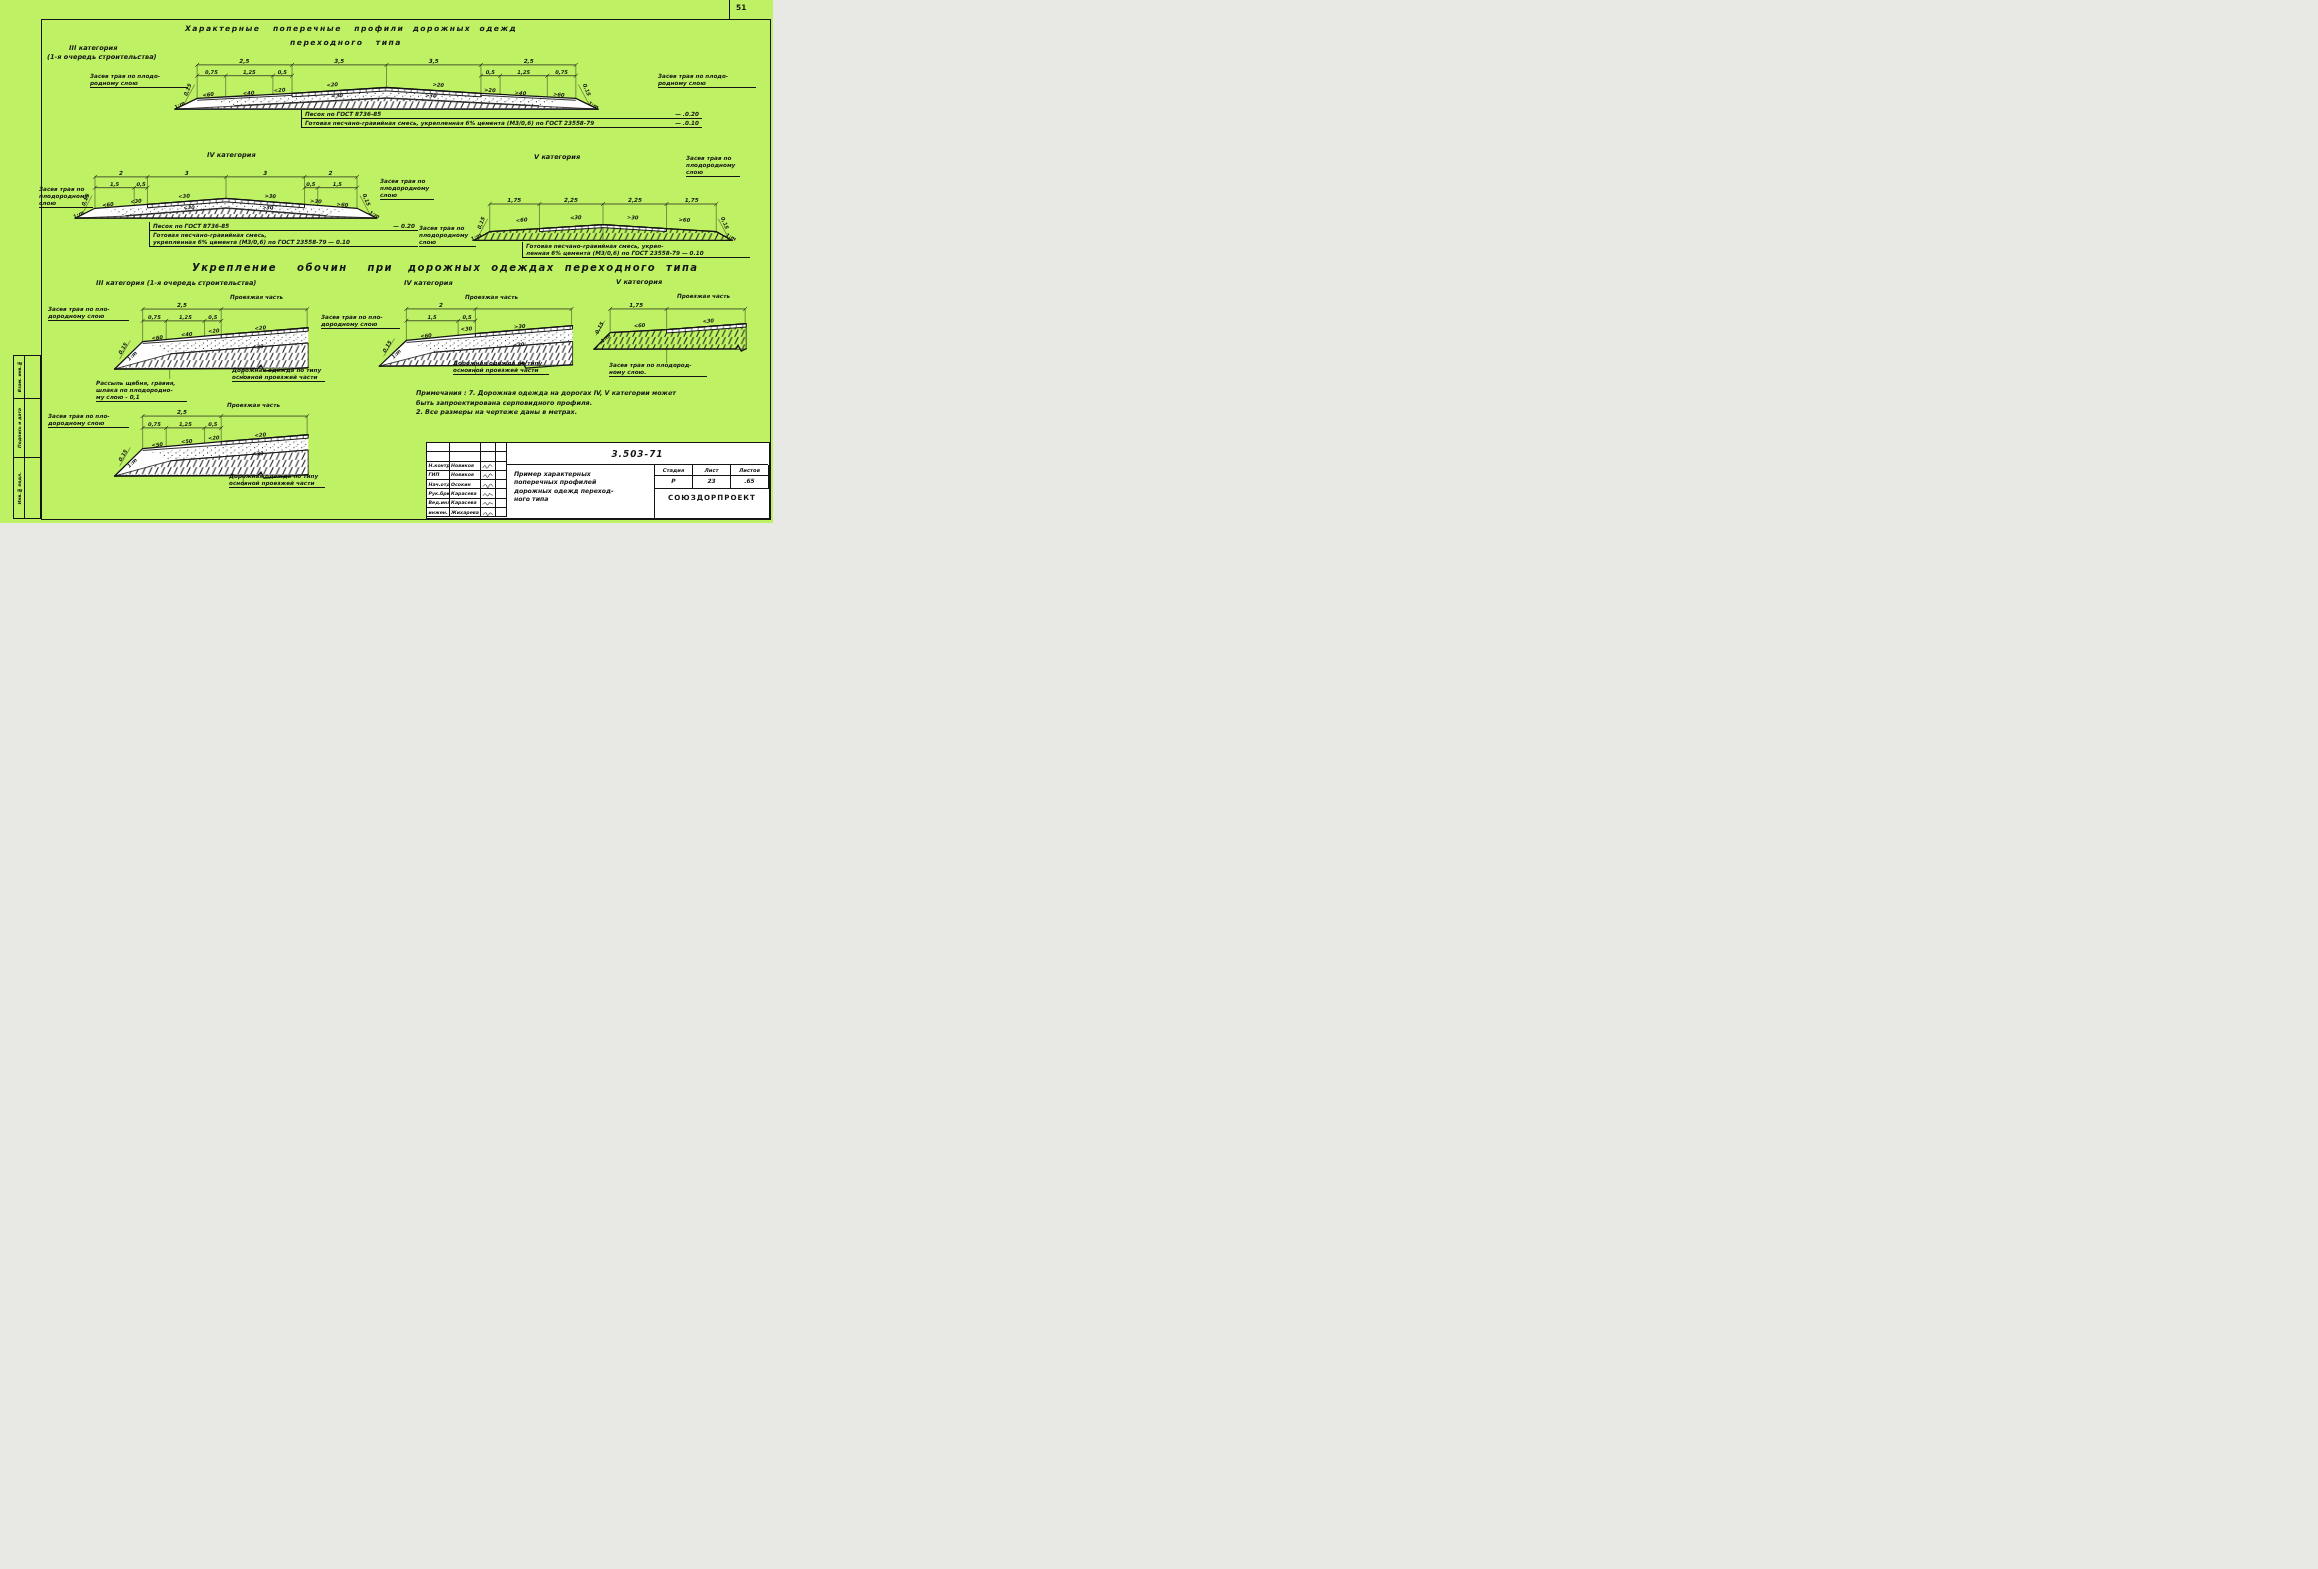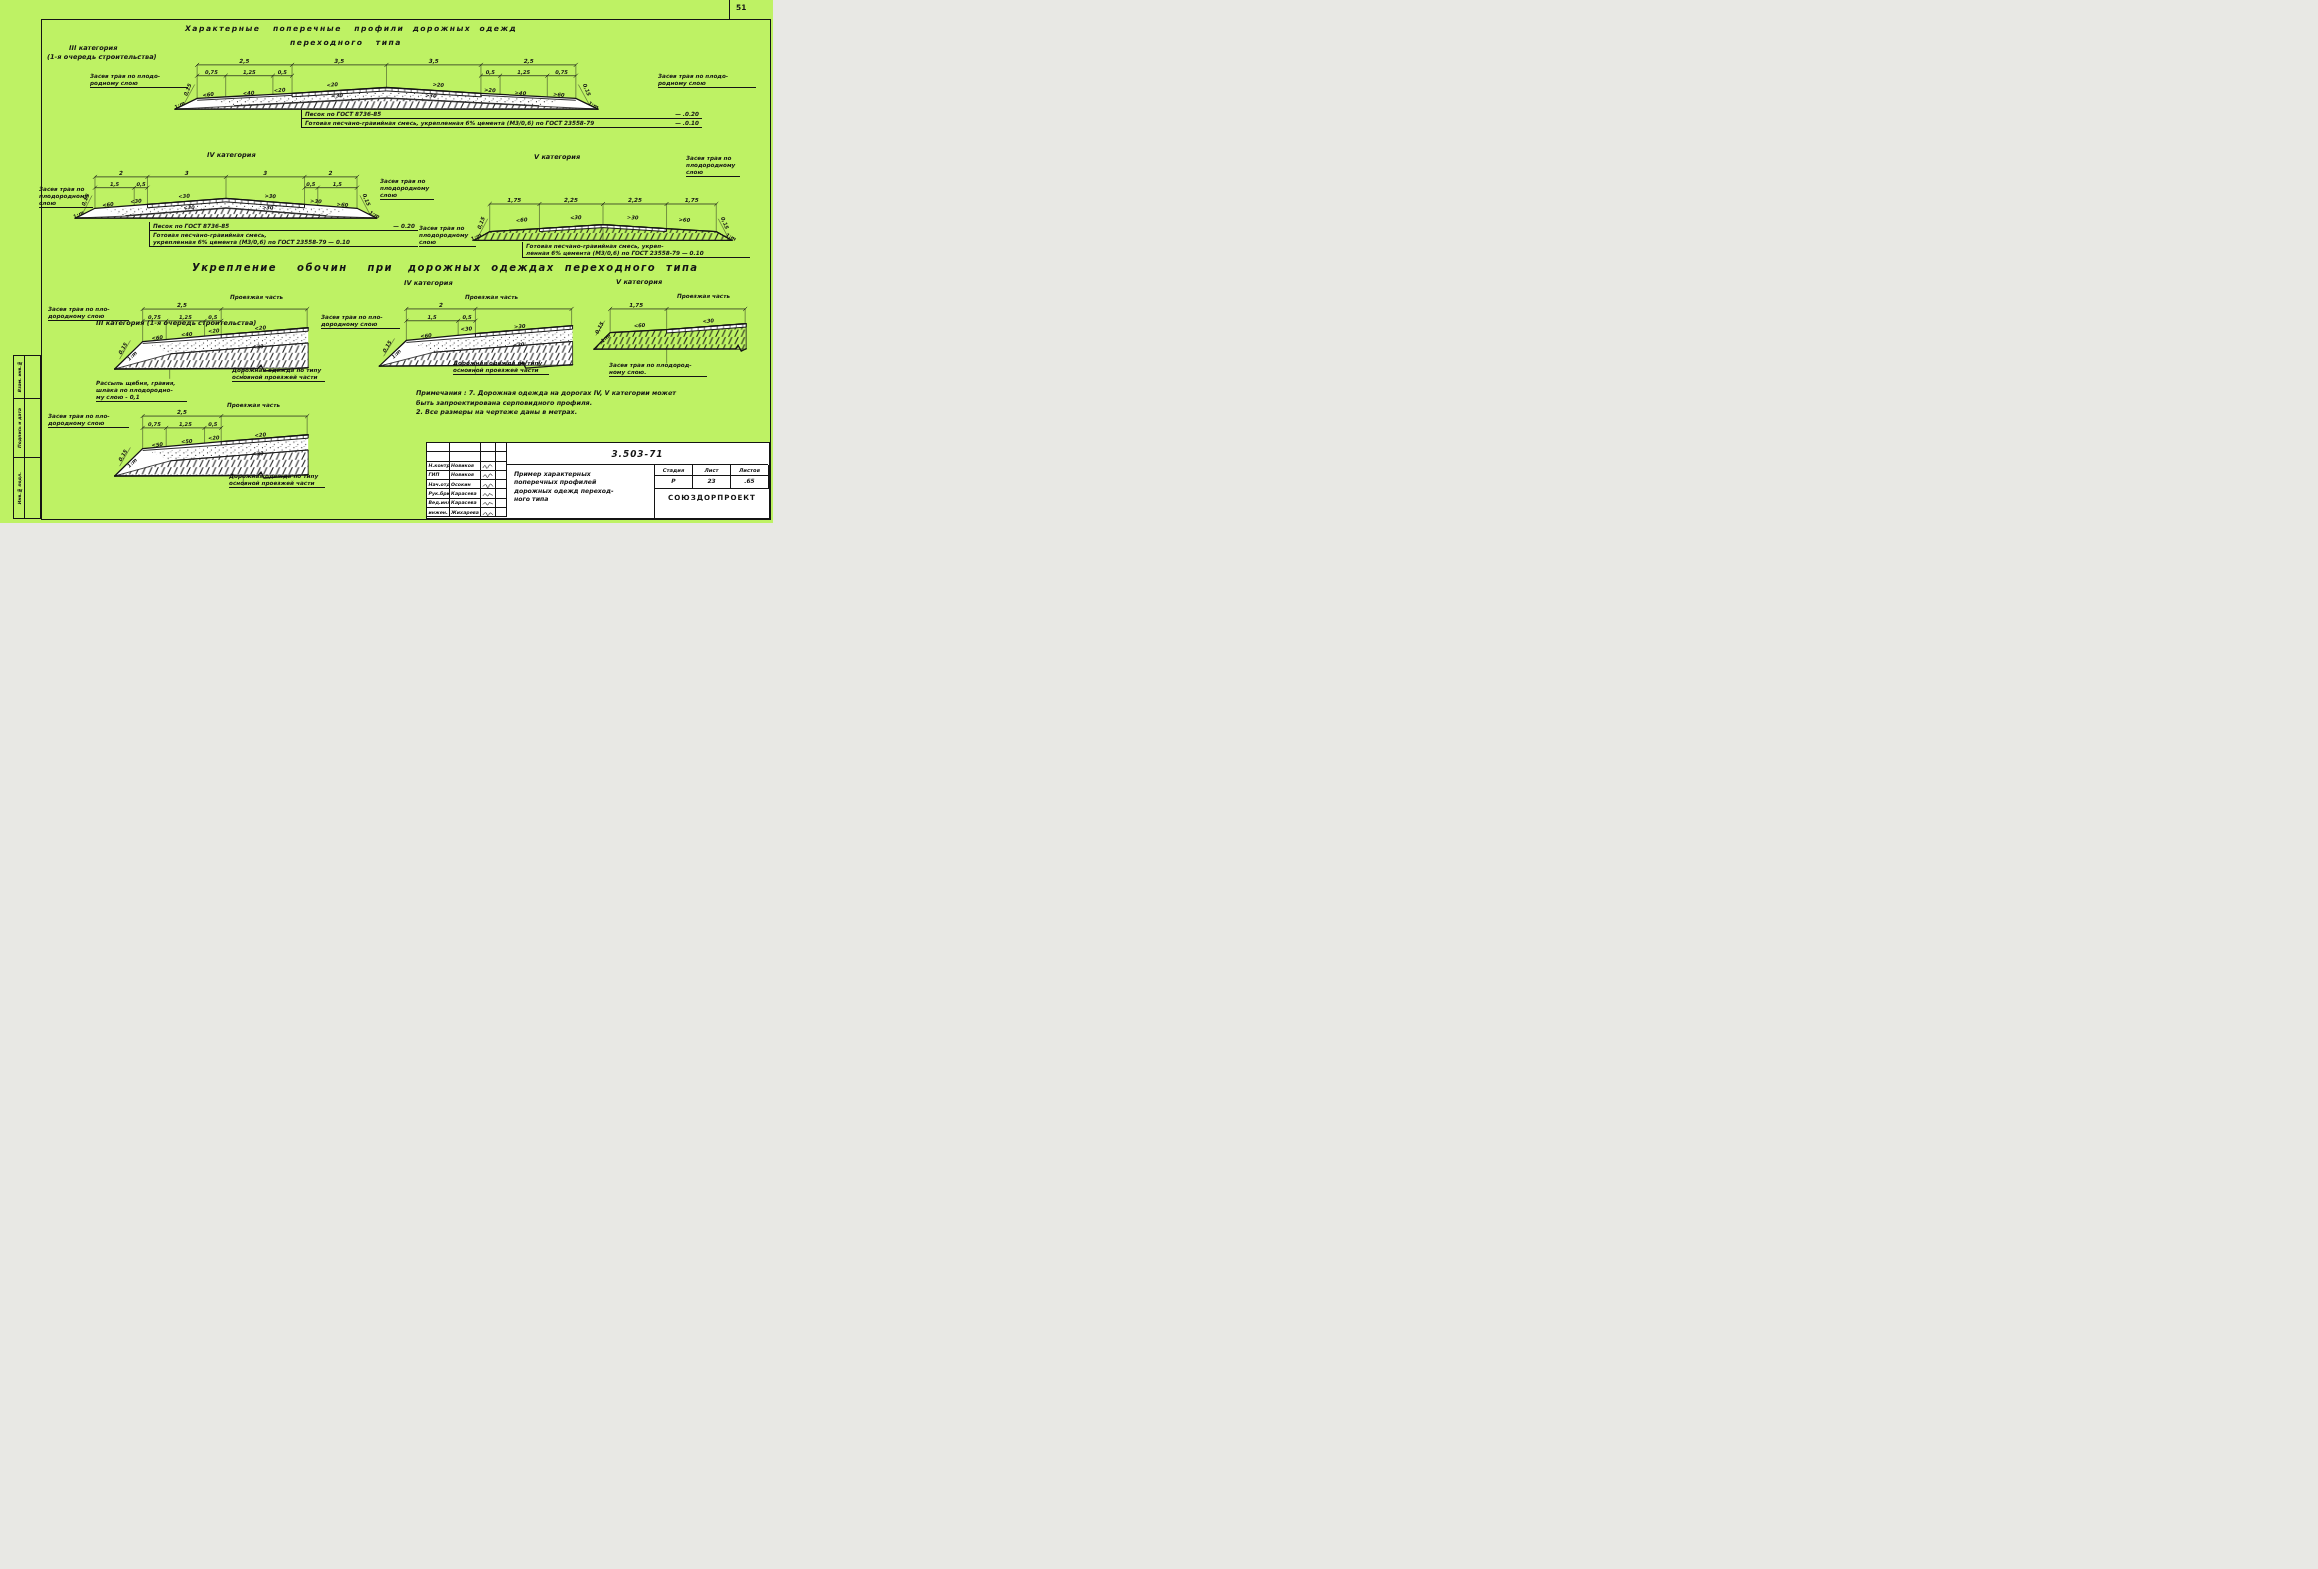--- a/index.html
+++ b/index.html
@@ -256,21 +256,21 @@
   </svg>
 
   <div class="notebox bl" style="left:522px;top:242px;width:227px;">
     <div class="noteline">
       <span>Готовая  песчано-гравийная  смесь, укреп-
 ленная 6% цемента (М3/0,6) по ГОСТ 23558-79 — 0.10</span>
     </div>
   </div>
 
   <div class="maintitle" style="left:175px;top:262px;font-size:10px;margin-left:17px;">Укрепление    обочин    при   дорожных  одеждах  переходного  типа</div>
-  <div class="cat" style="left:96px;top:279px;margin-top:40px;">III категория (1-я очередь строительства)</div>
+  <div class="cat" style="left:96px;top:279px;">III категория (1-я очередь строительства)</div>
   <div class="cat" style="left:404px;top:279px;">IV категория</div>
   <div class="cat" style="left:616px;top:278px;">V категория</div>
 
   <div class="lbl" style="left:230px;top:294px;">Проезжая часть</div>
   <div class="lbl u" style="left:48px;top:306px;width:81px;">Засев трав по пло-
 дородному слою</div>
   <svg class="abs" style="left:96px;top:301px;" width="221" height="80" viewBox="0 0 450 162">
     <g class="thin">
       <line x1="95" y1="16" x2="95" y2="84"></line>
         <line x1="143" y1="40" x2="143" y2="78"></line>

